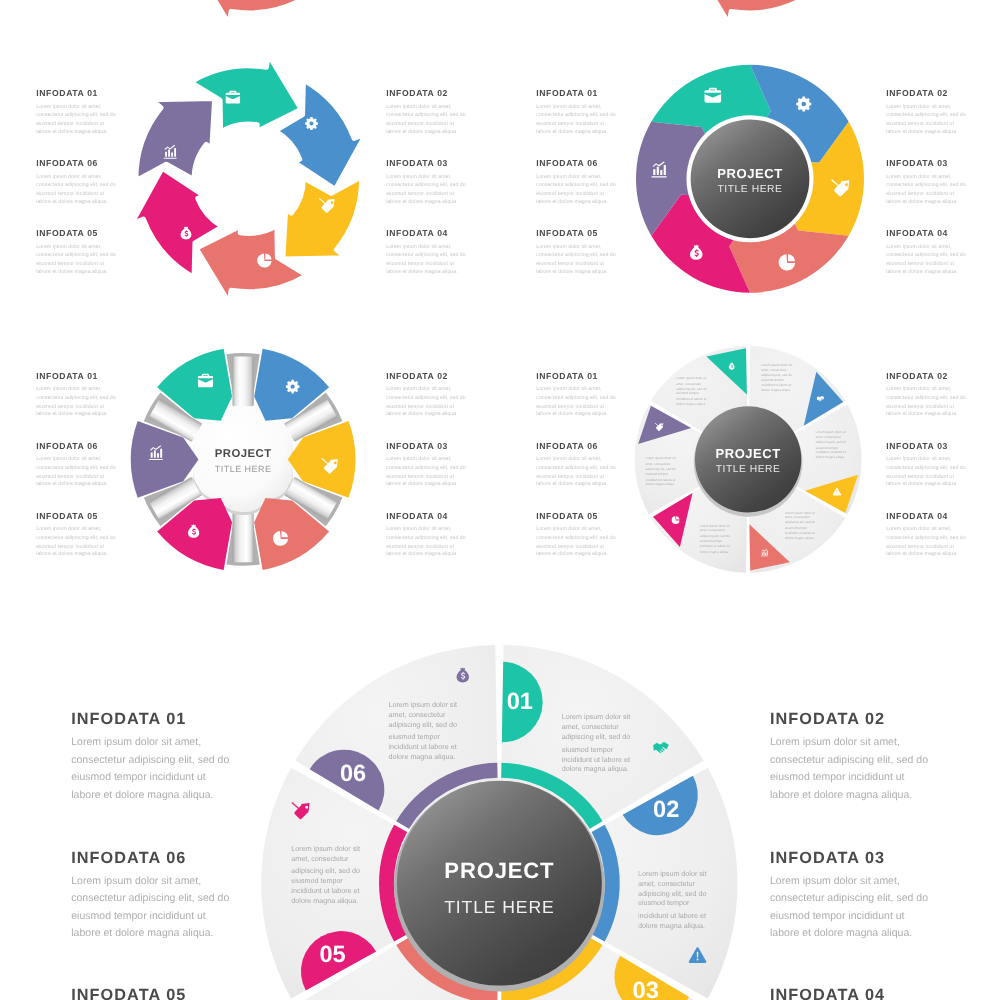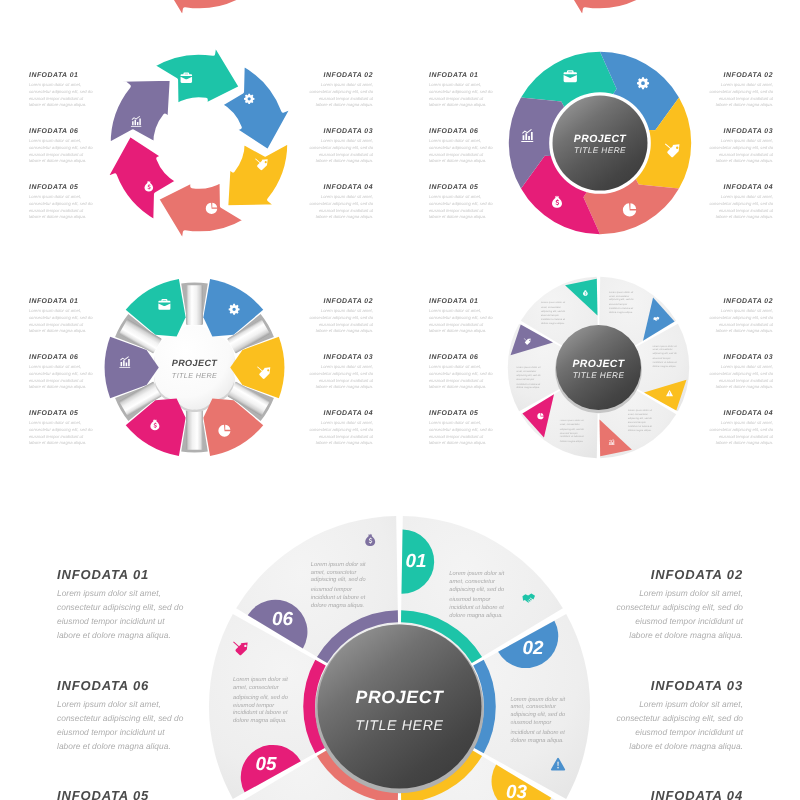--- a/index.html
+++ b/index.html
@@ -1,23 +1,23 @@
 <!DOCTYPE html>
 <html><head>
 <meta charset="utf-8">
 <style>
 html,body{margin:0;padding:0;}
 body{width:800px;height:800px;background:#ffffff;font-family:"Liberation Sans",sans-serif;overflow:hidden;-webkit-font-smoothing:antialiased;text-rendering:geometricPrecision;}
-.page{position:relative;width:712px;height:800px;font-style:italic;}
+.page{position:relative;width:712px;height:800px;}
 .unit{position:absolute;}
 .lbl{position:absolute;width:64px;}
 .lbl .t{font-size:6.9px;font-weight:bold;letter-spacing:0.5px;color:#4a4a4a;line-height:1;margin-bottom:2px;white-space:nowrap;}
 .lbl .b{font-size:4.2px;line-height:1.62;color:#c6c6c6;letter-spacing:.02px;}
 .ra{}
-.la{text-align:right;}
+.la{text-align:left;}
 .biglbl{position:absolute;width:127px;}
 .biglbl .t{font-size:13px;font-weight:bold;letter-spacing:0.85px;color:#4a4a4a;line-height:1;margin-bottom:6px;white-space:nowrap;}
 .biglbl .b{font-size:8.4px;line-height:1.66;color:#aeaeae;letter-spacing:.02px;}
 svg{display:block;overflow:visible;}
 .segtxt{font-family:"Liberation Sans",sans-serif;font-size:2.7px;line-height:1.6;color:#b2b2b2;text-align:left;}
 .segtxt5{font-family:"Liberation Sans",sans-serif;font-size:2.9px;line-height:1.45;color:#a9a9a9;text-align:left;}
 .ctr{font-weight:bold;fill:#ffffff;}
 </style>
 </head>
 <body>

